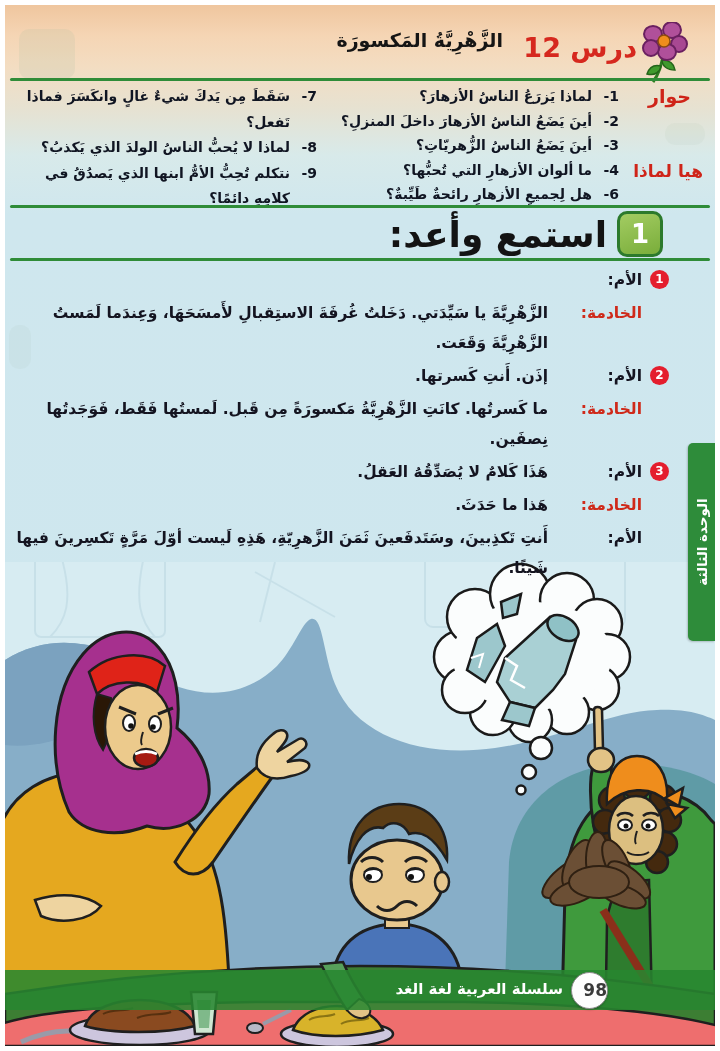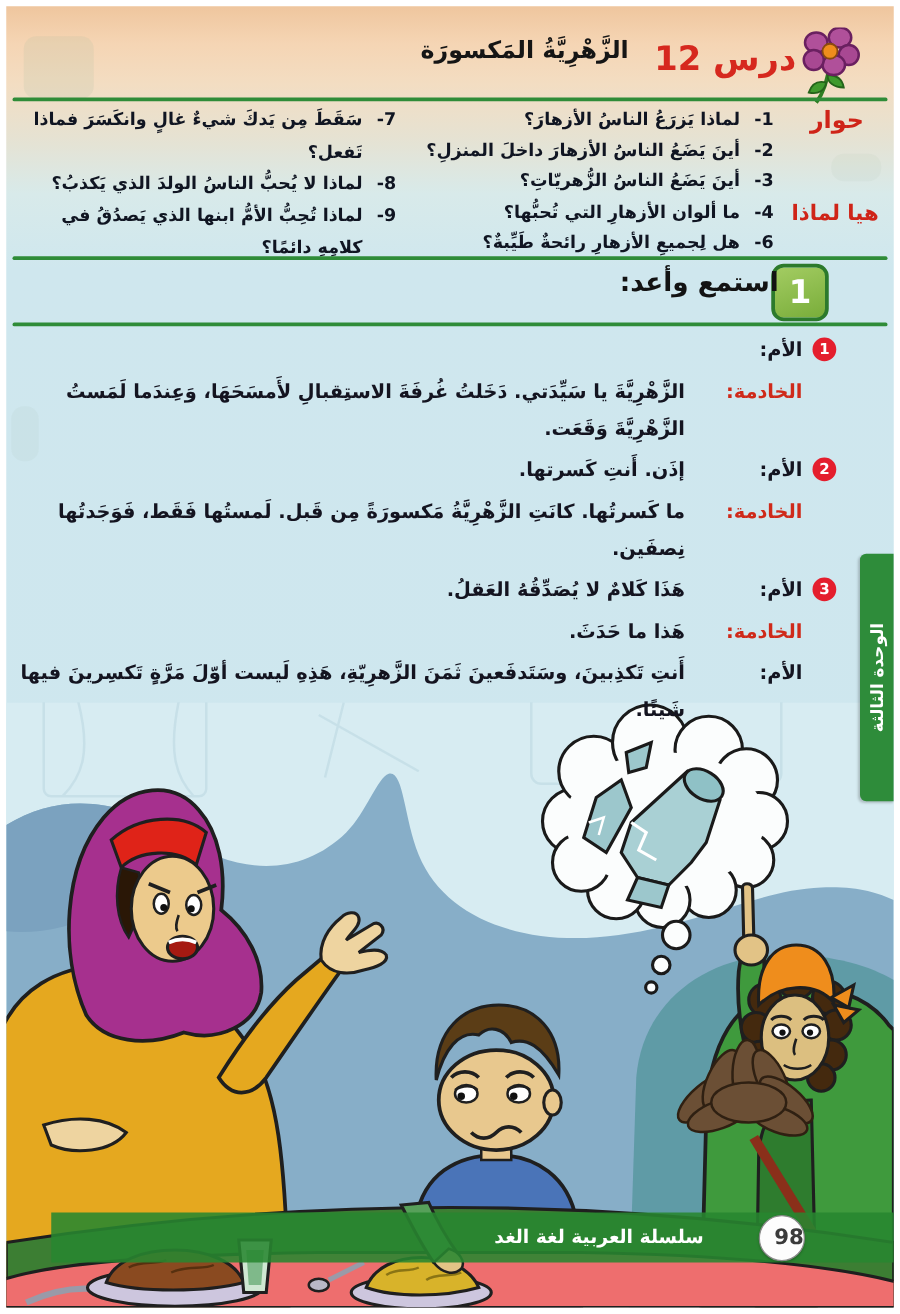--- a/index.html
+++ b/index.html
@@ -26,36 +26,36 @@
   .q-left{left:6px;width:306px;}
   .q-item{display:flex;gap:5px;font-size:14px;font-weight:700;line-height:24.5px;}
   .q-left .q-item{line-height:25.5px}
   .q-num{flex:none;min-width:22px;}
   .q-text{flex:1}
   
   .sec{position:absolute;top:205px;right:0;left:0;height:46px;}
   .sec-box{position:absolute;right:52px;top:1px;width:40px;height:40px;border-radius:10px;
            background:linear-gradient(160deg,#a3cc62,#79ad3a);border:3px solid #2c7a2c;
            color:#fff;font-size:26px;font-weight:700;text-align:center;line-height:40px;}
-  .sec-title{position:absolute;right:92px;top:4px;font-size:21px;font-weight:700;color:#131313;}
+  .sec-title{position:absolute;right:108px;top:4px;font-size:36px;font-weight:700;color:#131313;}
   
   .dlg{position:absolute;top:260px;right:8px;left:8px;padding-right:38px;z-index:3;}
   .d-row{display:flex;gap:8px;align-items:flex-start;font-size:15.5px;font-weight:700;
          line-height:30px;margin-bottom:3px;color:#141420;}
   .d-bubble{flex:none;width:19px;height:19px;border-radius:50%;background:#e41e2d;color:#fff;
             font-size:12px;font-weight:700;line-height:19px;text-align:center;margin-top:5px;}
   .d-bubble.empty{visibility:hidden;}
   .d-speaker{flex:none;width:86px;}
   .d-speaker.red{color:#cf2a1a;}
   .d-speech{flex:1;}
   
   .illu{position:absolute;left:0;top:557px;width:710px;height:484px;z-index:1;}
   .illu svg{display:block;width:710px;height:484px;}
   
-  .footer-band{position:absolute;left:0;right:0;top:965px;height:40px;background:rgba(40,134,48,.88);z-index:4;margin-left:36px;}
+  .footer-band{position:absolute;left:0;right:0;top:965px;height:40px;background:rgba(40,134,48,.88);z-index:4;}
   .series-title{position:absolute;right:152px;top:10px;color:#fff;font-size:15px;font-weight:700;letter-spacing:.5px;}
   .page-circle{position:absolute;left:566px;top:2px;width:35px;height:35px;border-radius:50%;
                background:#fdfdfd;border:1px solid #8a8a8a;color:#3a3a3a;font-size:17px;font-weight:700;
                text-align:right;line-height:35px;box-shadow:0 1px 2px rgba(0,0,0,.25);}
   
   .unit-tab{position:absolute;left:683px;top:438px;width:27px;height:198px;background:#2e8c3a;
             border-radius:5px 0 0 5px;z-index:5;box-shadow:-1px 1px 2px rgba(0,0,0,.2);}
   .unit-tab span{position:absolute;left:50%;top:50%;transform:translate(-50%,-50%) rotate(-90deg);
                  white-space:nowrap;color:#fff;font-size:13.5px;font-weight:700;letter-spacing:1px;}
 </style>
@@ -112,21 +112,21 @@
       <div class="q-item">
         <span class="q-num">7-</span>
         <span class="q-text">سَقَطَ مِن يَدكَ شيءٌ غالٍ وانكَسَرَ فماذا تَفعل؟</span>
       </div>
       <div class="q-item">
         <span class="q-num">8-</span>
         <span class="q-text">لماذا لا يُحبُّ الناسُ الولدَ الذي يَكذبُ؟</span>
       </div>
       <div class="q-item">
         <span class="q-num">9-</span>
-        <span class="q-text">لماذا تُحِبُّ الأمُّ ابنها الذي يَصدُقُ في كلامِهِ دائمًا؟</span>
+        <span class="q-text">نتكلم تُحِبُّ الأمُّ ابنها الذي يَصدُقُ في كلامِهِ دائمًا؟</span>
       </div>
     </div>
 
   <div class="rule rule2"></div>
 
   <div class="sec">
     <div class="sec-box">1</div>
     <div class="sec-title">استمع وأعد:</div>
   </div>
   <div class="rule rule3"></div>

